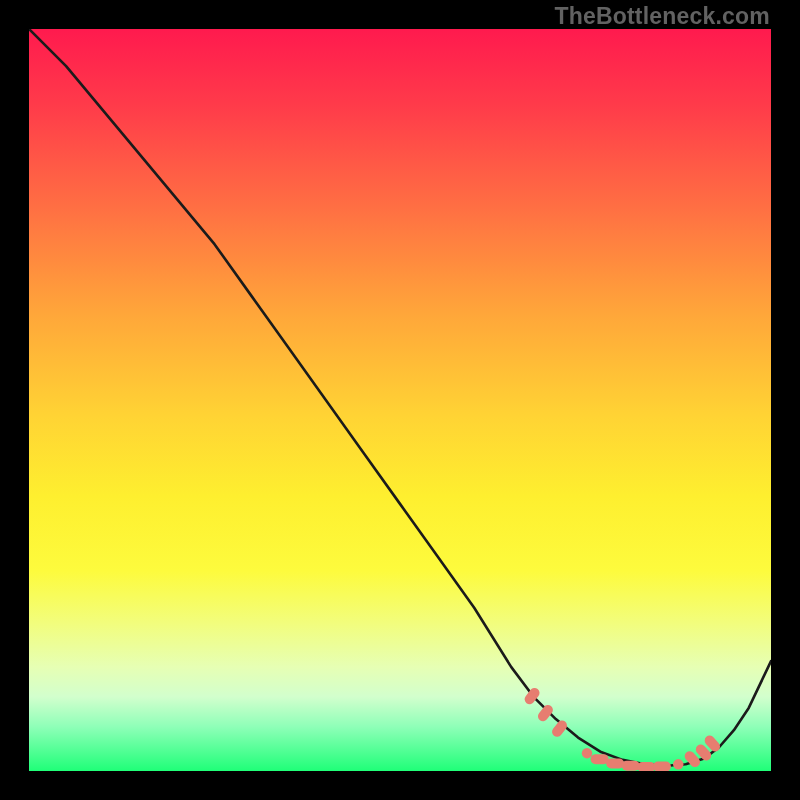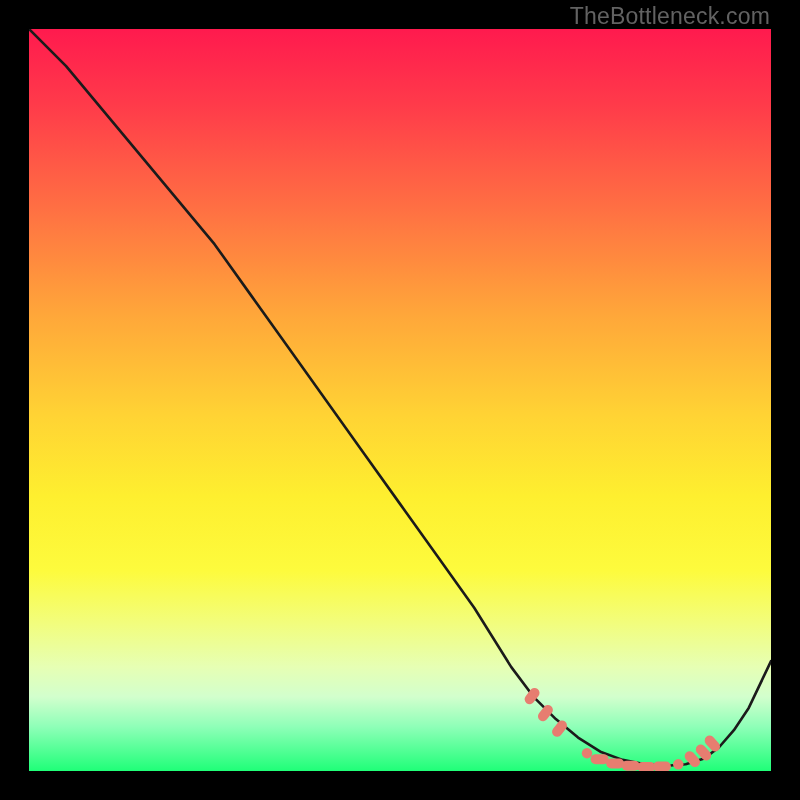--- a/index.html
+++ b/index.html
@@ -51,21 +51,21 @@
     top: 0;
     width: 100%;
     height: 100%;
   }
   .watermark {
     position: absolute;
     top: 3px;
     right: 30px;
     color: #626262;
     font-size: 23px;
-    font-weight: 400;
+    font-weight: 700;
     letter-spacing: 0.2px;
   }
 </style>
 </head>
 <body>
 
 <div class="stage">
   <div class="watermark">TheBottleneck.com</div>
   <div class="plot-area">
     <div class="gradient-bg"></div>

